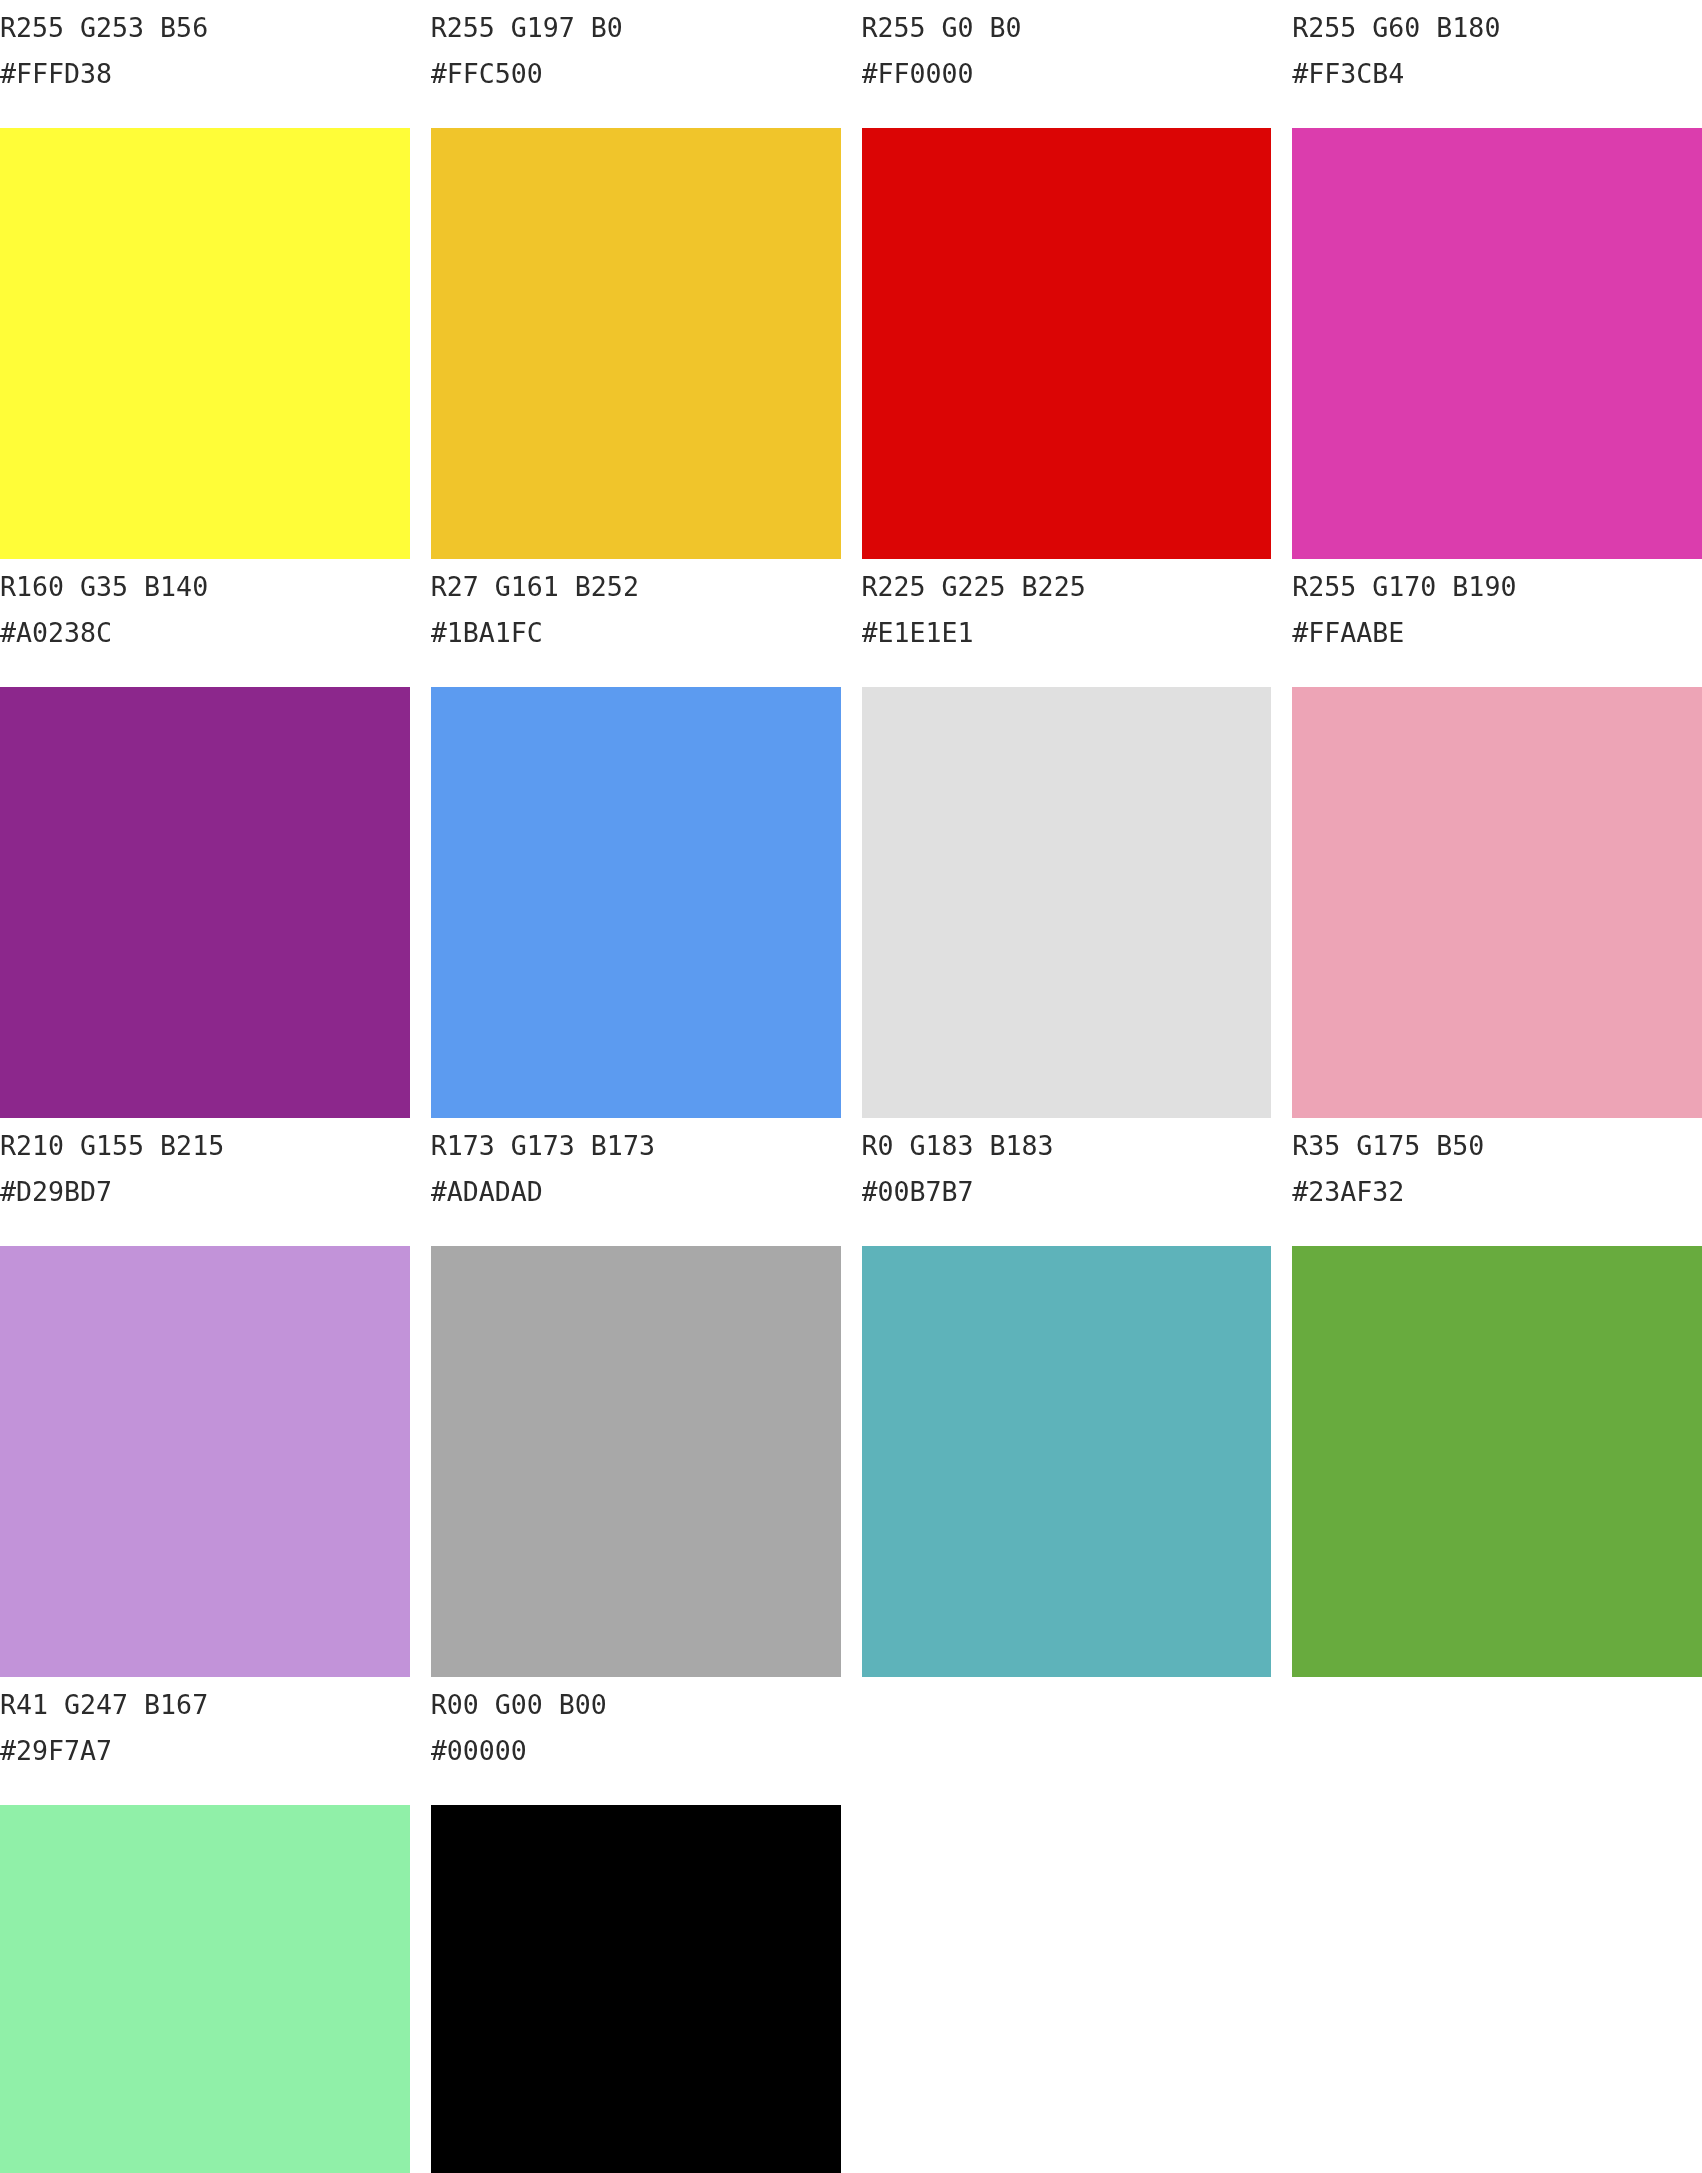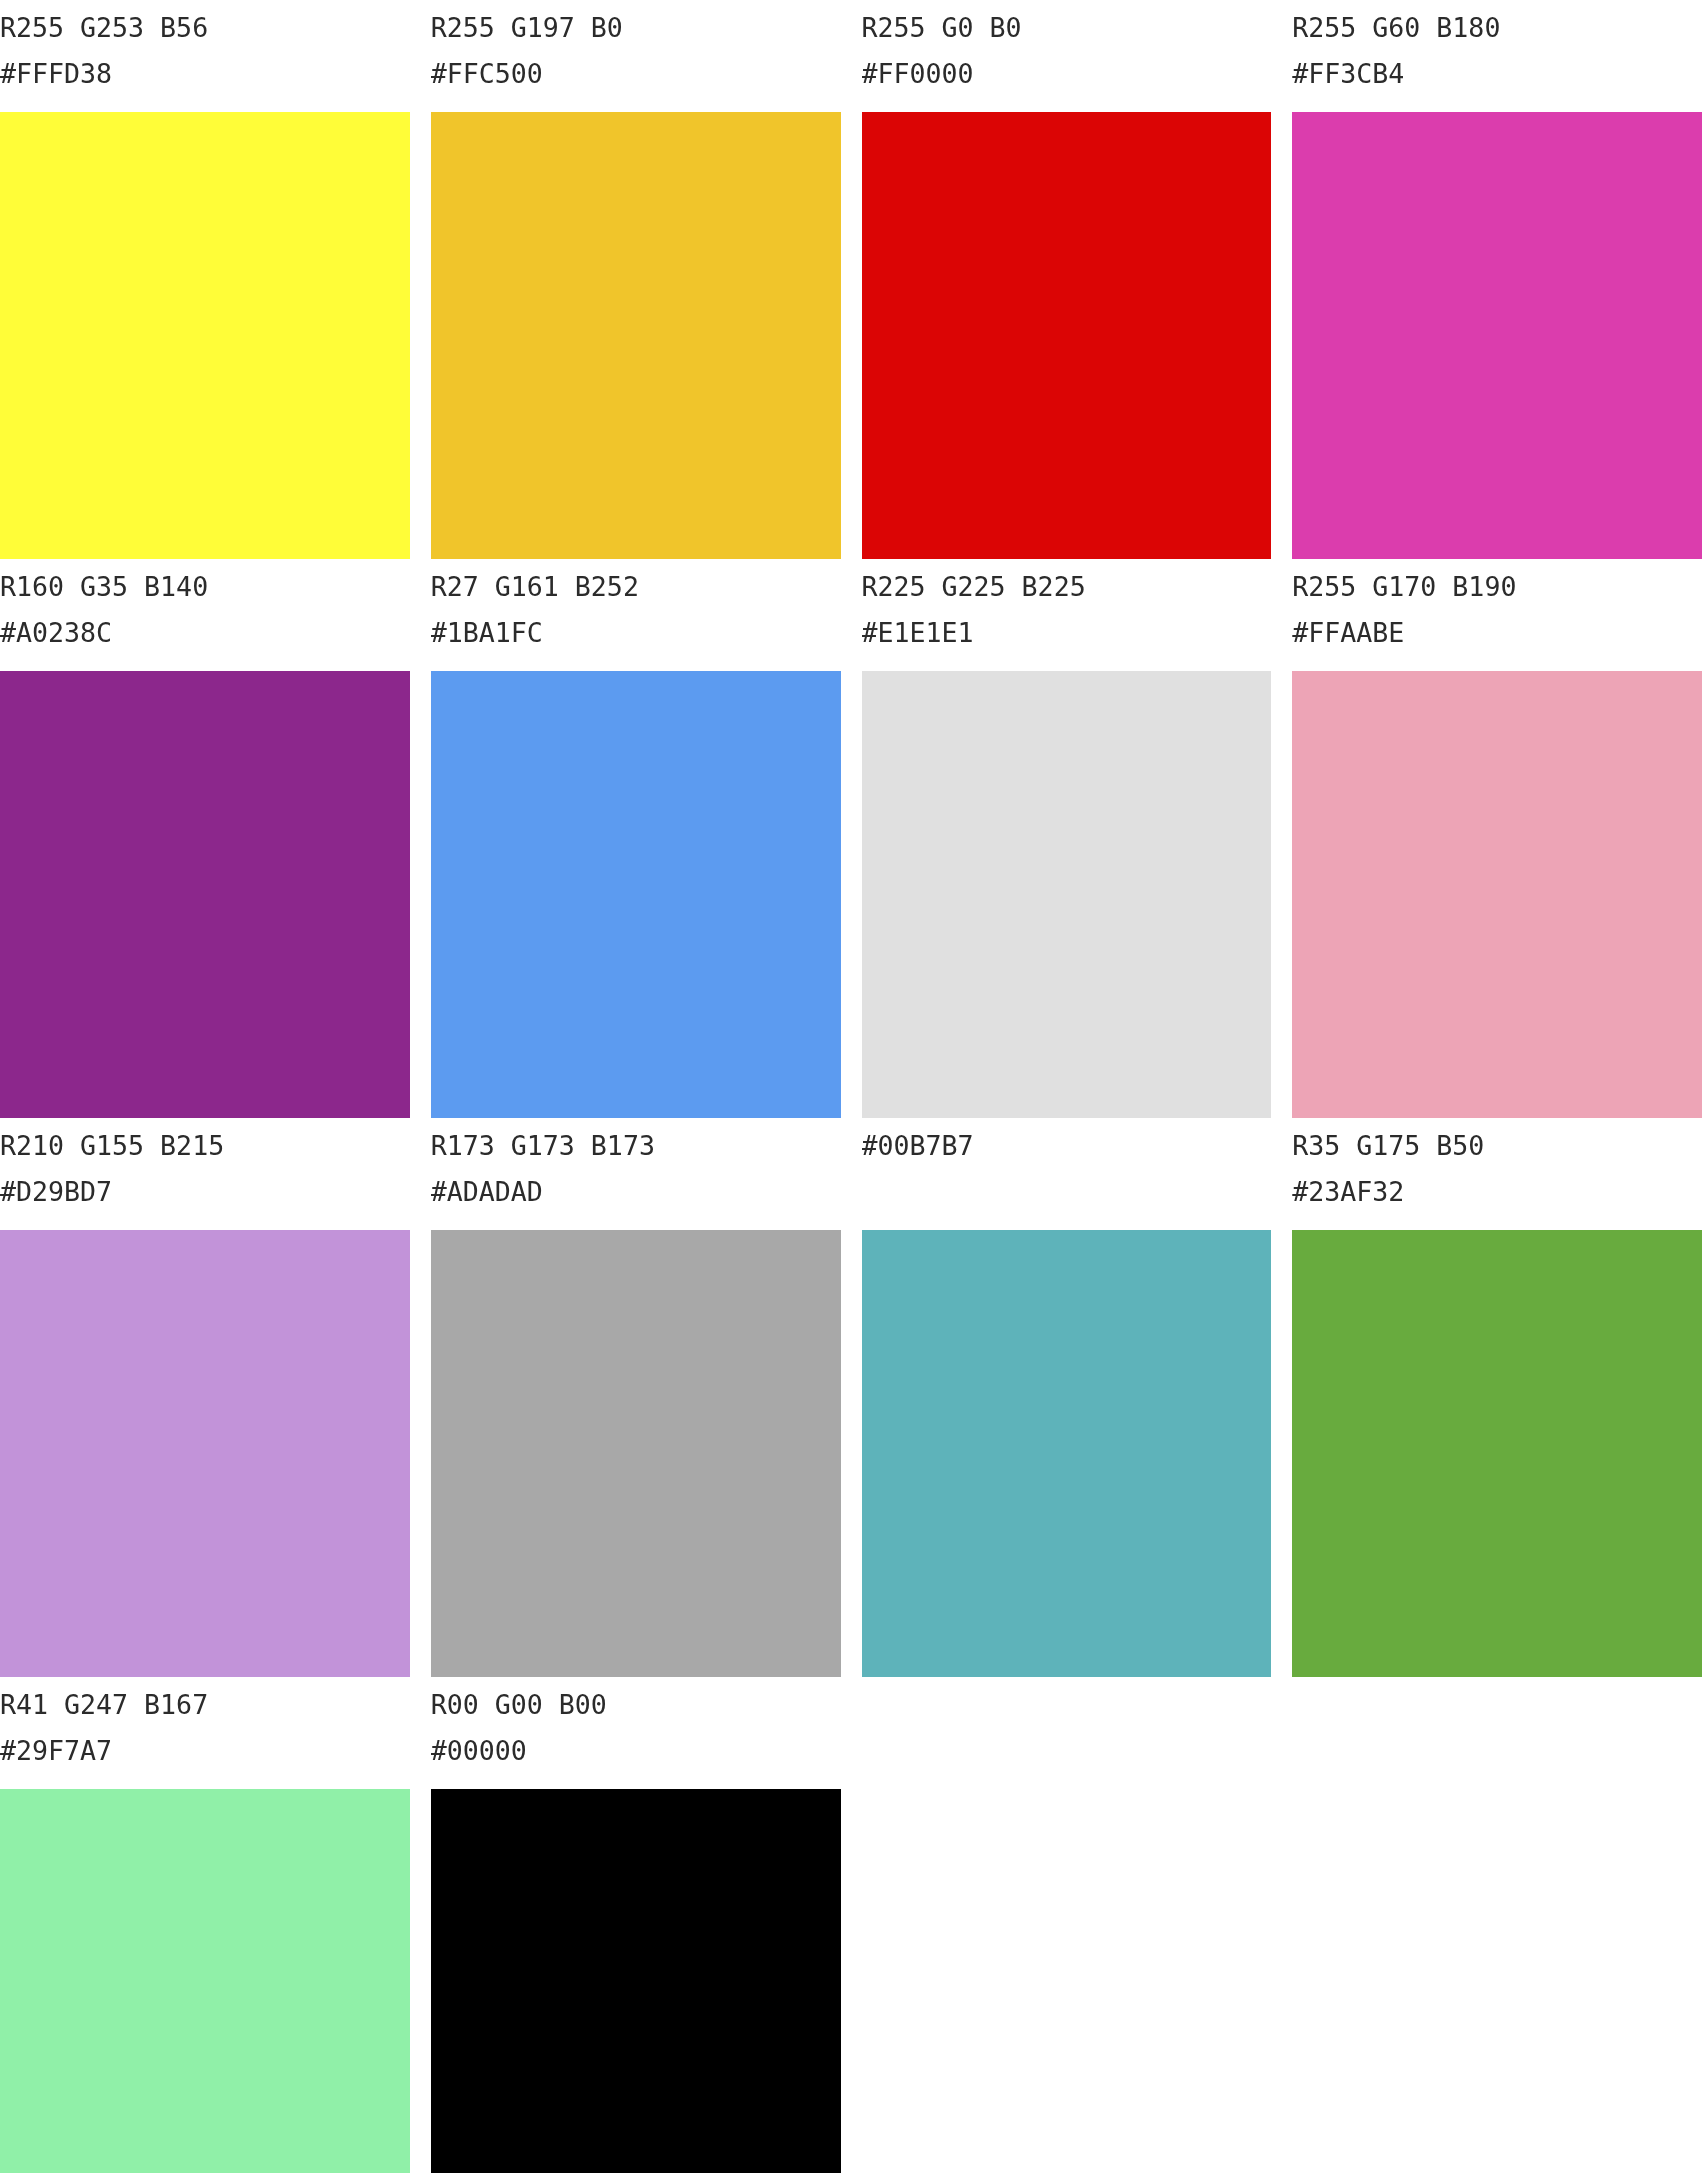--- a/index.html
+++ b/index.html
@@ -25,21 +25,21 @@
   }
 
   .swatch-cell {
     display: flex;
     flex-direction: column;
     box-sizing: border-box;
     overflow: hidden;
   }
 
   .swatch-labels {
-    height: 112px;
+    height: 128px;
     box-sizing: border-box;
     padding-top: 5.3px;
     display: flex;
     flex-direction: column;
     justify-content: flex-start;
   }
 
   .label-rgb,
   .label-hex {
     font-size: 26.6px;
@@ -128,20 +128,21 @@
     </div>
     <div class="swatch-cell">
       <div class="swatch-labels">
         <div class="label-rgb">R173 G173 B173</div>
         <div class="label-hex">#ADADAD</div>
       </div>
       <div class="swatch-chip" style="background-color: rgb(168, 168, 168);"></div>
     </div>
     <div class="swatch-cell">
       <div class="swatch-labels">
+        <div class="label-rgb">R0 G183 B183</div>
         <div class="label-hex">#00B7B7</div>
       </div>
       <div class="swatch-chip" style="background-color: rgb(94, 179, 186);"></div>
     </div>
     <div class="swatch-cell">
       <div class="swatch-labels">
         <div class="label-rgb">R35 G175 B50</div>
         <div class="label-hex">#23AF32</div>
       </div>
       <div class="swatch-chip" style="background-color: rgb(104, 171, 62);"></div>

